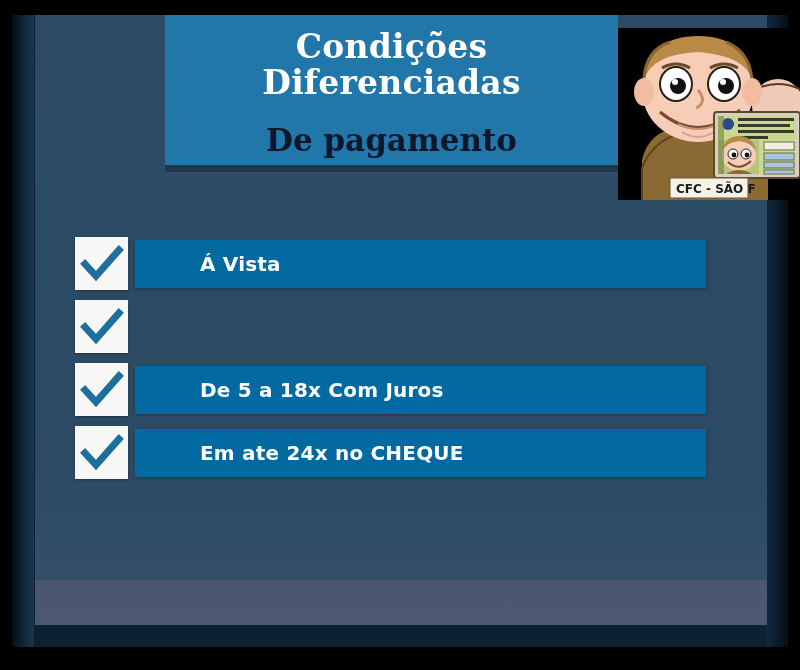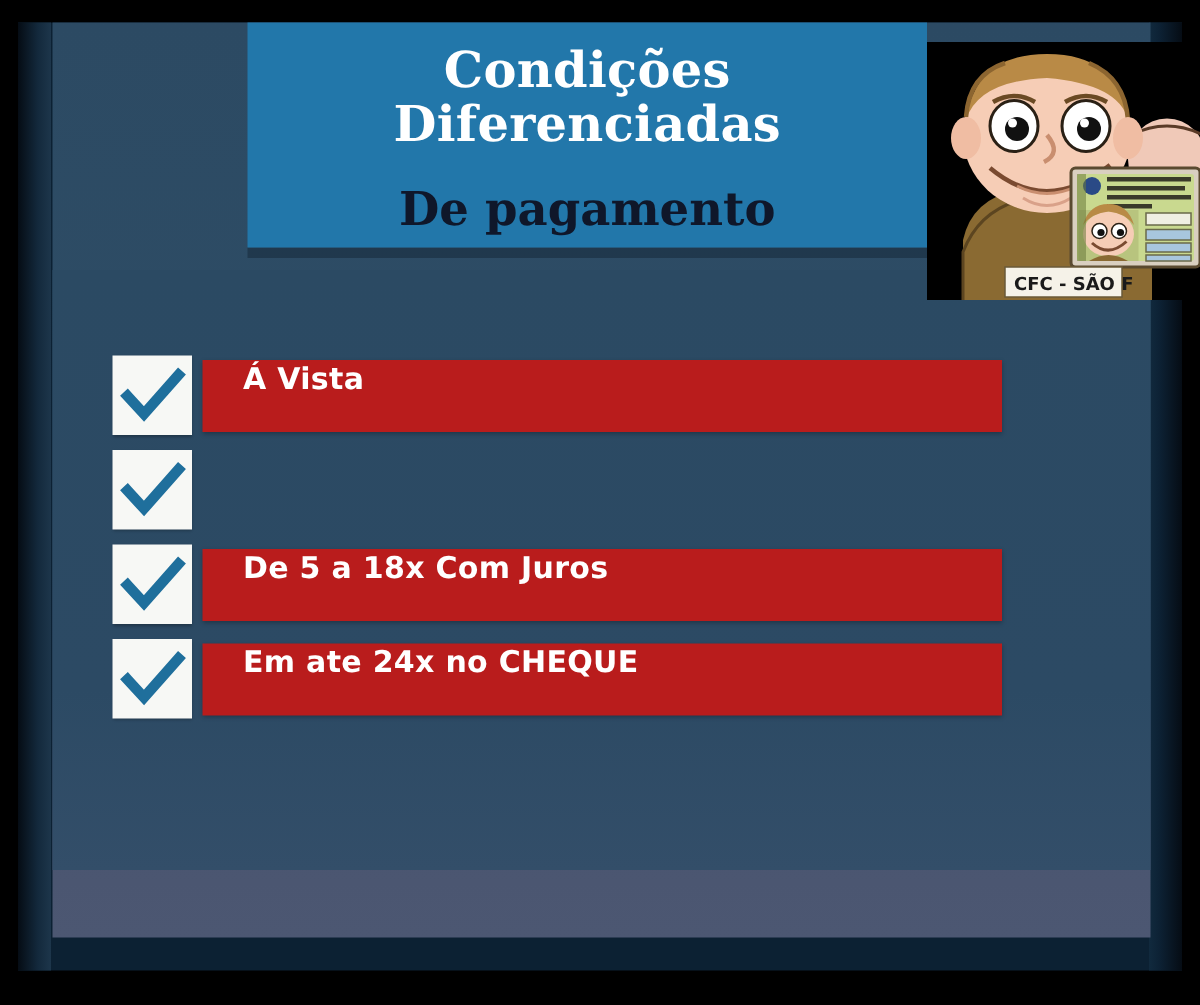--- a/index.html
+++ b/index.html
@@ -152,24 +152,25 @@
     background: #f7f8f5;
     box-shadow: 0 1px 2px rgba(0,0,0,0.30);
   }
   .checkbox svg { display: block; }
   .bar {
     position: absolute;
     left: 60px;
     top: 3px;
     width: 533px;
     height: 48px;
-    background: #b91c1c;
+    background: #0369a1;
     box-shadow: 0 1px 3px rgba(0,0,0,0.28);
     display: flex;
-    align-items: flex-start;
+    align-items: center;
+    padding-left: 38px;
   }
   .bar-label {
     color: #ffffff;
     font-family: "DejaVu Sans", "Liberation Sans", sans-serif;
     font-size: 20px;
     font-weight: bold;
     padding-left: 27px;
     letter-spacing: 0.2px;
     white-space: nowrap;
   }

